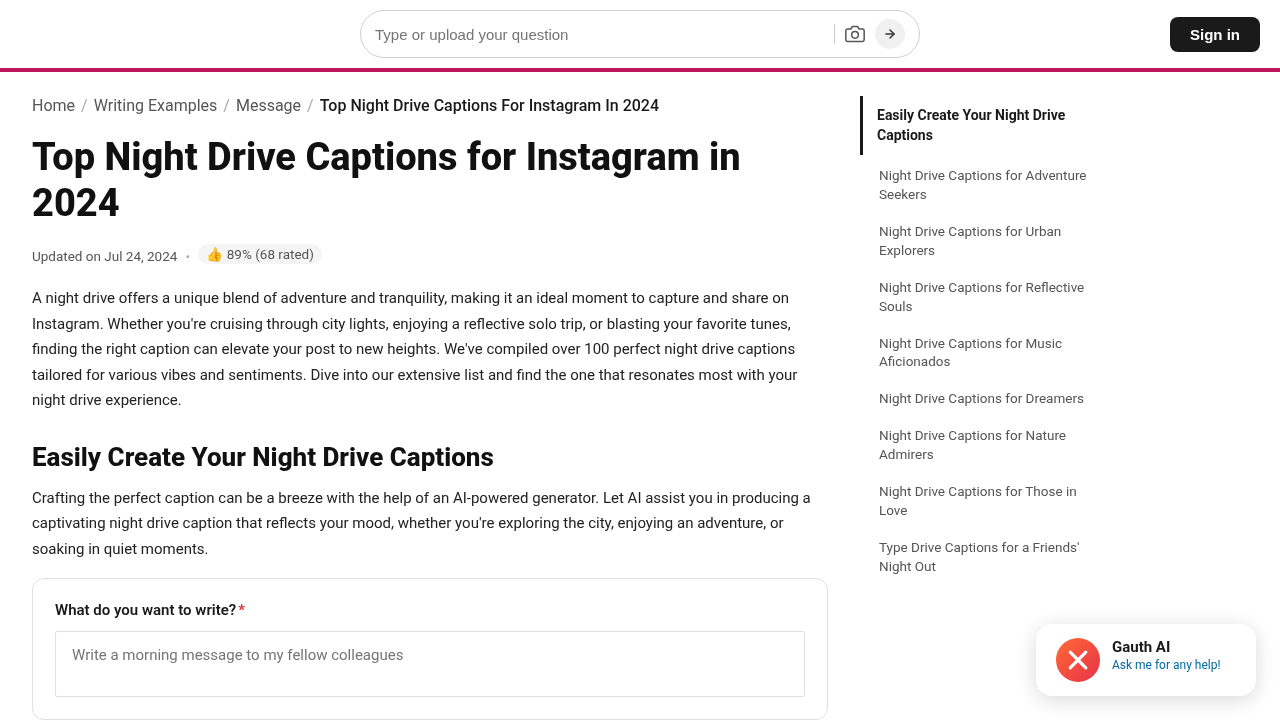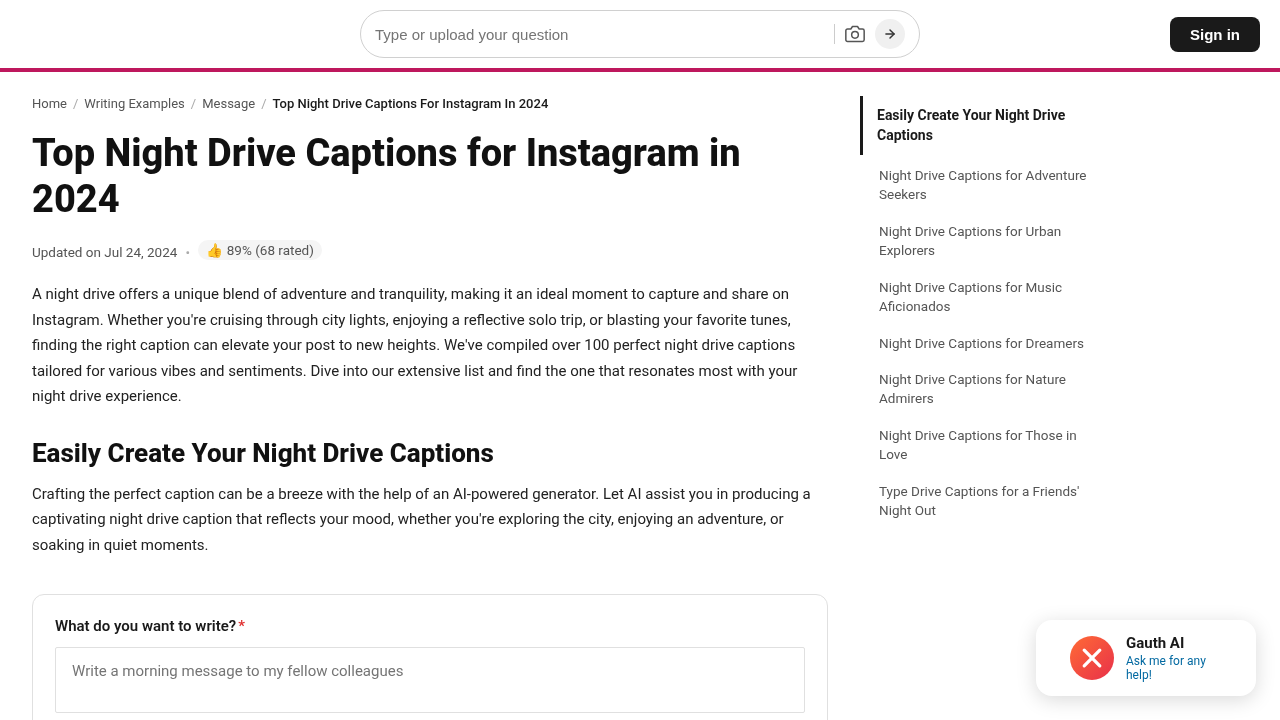--- a/index.html
+++ b/index.html
@@ -41,21 +41,21 @@
     }
 
     
     .main-content {
       flex: 1; padding: 24px 32px 40px 32px; max-width: 860px;
     }
 
     
     .breadcrumb {
       display: flex; align-items: center; gap: 4px;
-      font-size: 13px; color: #555; margin-bottom: 20px; flex-wrap: wrap;
+      font-size: 16px; color: #555; margin-bottom: 20px; flex-wrap: wrap;
     }
     .breadcrumb a { color: #555; text-decoration: none; }
     .breadcrumb .sep { color: #aaa; margin: 0 2px; }
     .breadcrumb .current { color: #1a1a1a; font-weight: 500; }
 
     
     .article-title {
       font-size: 38px; font-weight: 800; line-height: 1.2; margin-bottom: 18px; color: #111;
     }
     .article-meta {
@@ -65,21 +65,21 @@
     .article-meta .dot { color: #aaa; }
     .rating-badge {
       display: flex; align-items: center; gap: 4px;
       background: #f5f5f5; border-radius: 12px; padding: 2px 8px;
     }
     .article-body { font-size: 15px; line-height: 1.7; color: #222; margin-bottom: 28px; }
 
     .section-title {
       font-size: 26px; font-weight: 800; color: #111; margin-bottom: 14px;
     }
-    .section-body { font-size: 15px; line-height: 1.7; color: #222; margin-bottom: 36px; }
+    .section-body { font-size: 15px; line-height: 1.7; color: #222; margin-bottom: 16px; }
 
     
     .caption-widget {
       border: 1.5px solid #e0e0e0; border-radius: 12px; padding: 22px 22px 18px;
       background: #fff;
     }
     .widget-label {
       font-size: 15px; font-weight: 600; color: #1a1a1a; margin-bottom: 12px;
     }
     .widget-label .required { color: #e03030; margin-left: 2px; }
@@ -107,21 +107,21 @@
       padding: 9px 12px 9px 16px;
       display: block; line-height: 1.4;
       border-left: 3px solid transparent;
     }
 
     
     .gauth-widget {
       position: fixed; bottom: 24px; right: 24px;
       background: #fff; border-radius: 16px;
       box-shadow: 0 4px 20px rgba(0,0,0,0.15);
-      padding: 14px 34px; display: flex; align-items: center; gap: 12px;
+      padding: 14px 20px; display: flex; align-items: flex-start; gap: 12px;
       width: 220px;
       z-index: 999;
     }
     .gauth-logo {
       width: 44px; height: 44px; border-radius: 50%;
       background: linear-gradient(135deg, #ff6b35, #e8304a);
       display: flex; align-items: center; justify-content: center;
       flex-shrink: 0;
     }
     .gauth-logo svg { width: 26px; height: 26px; }
@@ -193,20 +193,21 @@
       <textarea class="widget-input" rows="2" placeholder="Write a morning message to my fellow colleagues" style=""></textarea>
     </div>
 
   </main>
 
   <aside class="sidebar">
     <nav class="sidebar-nav">
       <div class="sidebar-section-title">Easily Create Your Night Drive Captions</div>
       <a href="#" class="sidebar-link">Night Drive Captions for Adventure Seekers</a>
       <a href="#" class="sidebar-link">Night Drive Captions for Urban Explorers</a>
+      <a href="#" class="sidebar-link">Night Drive Captions for Reflective Souls</a>
       <a href="#" class="sidebar-link">Night Drive Captions for Music Aficionados</a>
       <a href="#" class="sidebar-link">Night Drive Captions for Dreamers</a>
       <a href="#" class="sidebar-link">Night Drive Captions for Nature Admirers</a>
       <a href="#" class="sidebar-link">Night Drive Captions for Those in Love</a>
       <a href="#" class="sidebar-link">Type Drive Captions for a Friends' Night Out</a>
     </nav>
   </aside>
 
 </div>
 

